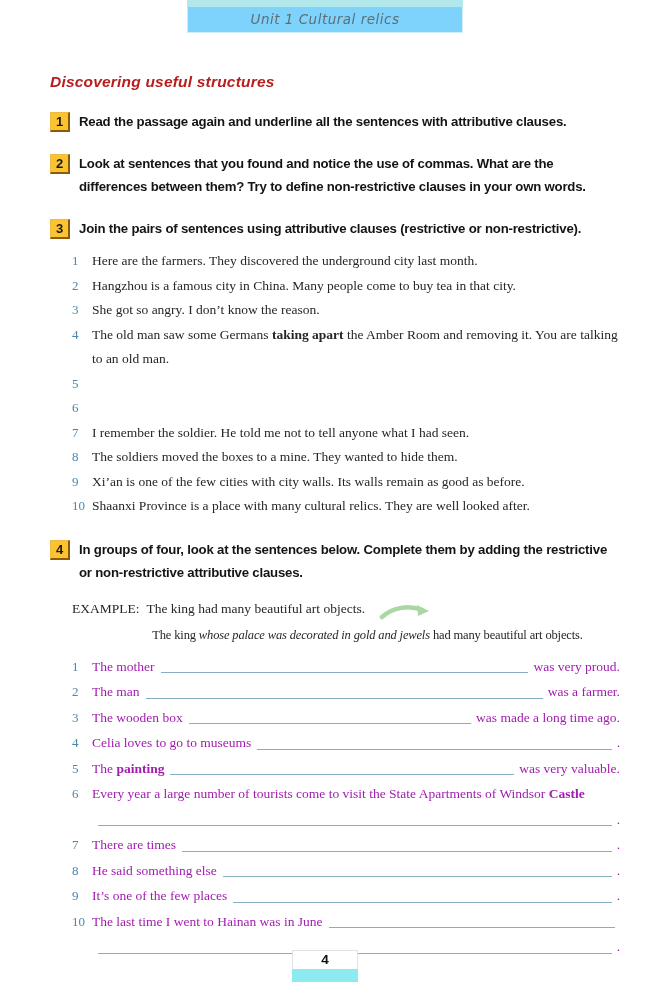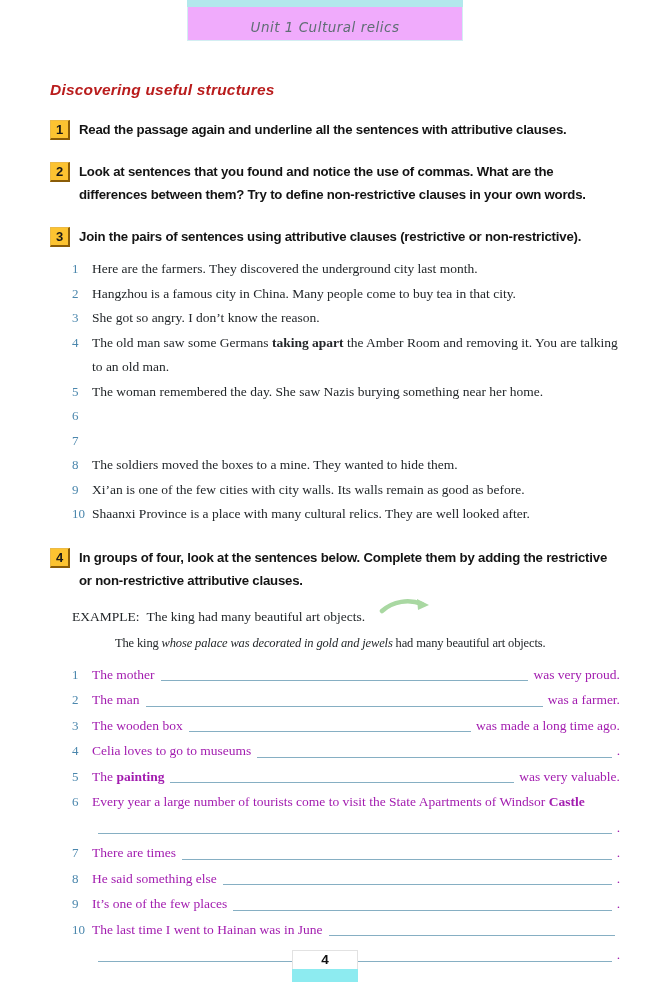--- a/index.html
+++ b/index.html
@@ -4,22 +4,22 @@
 <style>
   html,body{margin:0;padding:0;}
   body{
     width:650px;height:984px;position:relative;overflow:hidden;
     background:#ffffff;font-family:"Liberation Sans",sans-serif;color:#141414;
   }
   
   .unit-header{width:276px;margin:0 auto;}
   .unit-strip{height:7px;background:#b2e8ec;}
   .unit-box{
-    border:1px solid #d3eef2;border-top:none;background:#f0abfc;
-    padding:12px 0 5px;text-align:center;
+    border:1px solid #d3eef2;border-top:none;background:#7dd3fc;
+    padding:4px 0 5px;text-align:center;
     font-family:"DejaVu Sans",sans-serif;font-style:italic;
     font-size:13.5px;letter-spacing:.5px;color:#5f6e74;
   }
   
   .section-heading{
     margin:40px 0 0 50px;
     color:#b91c1c;font-size:15.5px;font-weight:bold;font-style:italic;
     letter-spacing:.2px;
   }
   
@@ -46,24 +46,24 @@
   .itext{
     font-family:"Liberation Serif",serif;font-size:13.5px;line-height:24.5px;
     color:#23272a;
   }
   .b{font-weight:bold;}
   
   .example{
     margin:13px 30px 0 72px;
     font-family:"Liberation Serif",serif;font-size:13.5px;color:#23272a;
   }
-  .ex-line{display:flex;align-items:flex-start;line-height:24px;}
+  .ex-line{display:flex;align-items:flex-end;line-height:24px;}
   .ex-label{margin-right:7px;}
   .arrow{margin-left:14px;margin-top:-8px;}
-  .ex-answer{margin:7px 0 0 43px;font-size:12.5px;letter-spacing:-0.15px;white-space:nowrap;}
+  .ex-answer{margin:7px 0 0 43px;font-size:12.5px;letter-spacing:-0.15px;white-space:nowrap;text-align:center;}
   .it{font-style:italic;}
   
   .list4{margin:11px 30px 0 72px;}
   .row4{display:flex;align-items:baseline;line-height:25.5px;}
   .row4 .lnum{line-height:25.5px;}
   .pretext,.posttext{
     font-family:"Liberation Serif",serif;font-size:13.5px;color:#a21caf;
     white-space:nowrap;
   }
   .blank{
@@ -115,27 +115,27 @@
   <div class="row3">
     <span class="lnum">3</span>
     <div class="itext">She got so angry. I don’t know the reason.</div>
   </div>
   <div class="row3">
     <span class="lnum">4</span>
     <div class="itext"><span>The old man saw some Germans </span><span class="b">taking apart</span><span> the Amber Room and removing it. You are talking to an old man.</span></div>
   </div>
   <div class="row3">
     <span class="lnum">5</span>
-    <div class="itext">The woman remembered the day. She saw Nazis burying something near her home.</div>
   </div>
   <div class="row3">
     <span class="lnum">6</span>
   </div>
   <div class="row3">
     <span class="lnum">7</span>
+    <div class="itext">I remember the soldier. He told me not to tell anyone what I had seen.</div>
   </div>
   <div class="row3">
     <span class="lnum">8</span>
     <div class="itext">The soldiers moved the boxes to a mine. They wanted to hide them.</div>
   </div>
   <div class="row3">
     <span class="lnum">9</span>
     <div class="itext">Xi’an is one of the few cities with city walls. Its walls remain as good as before.</div>
   </div>
   <div class="row3">

